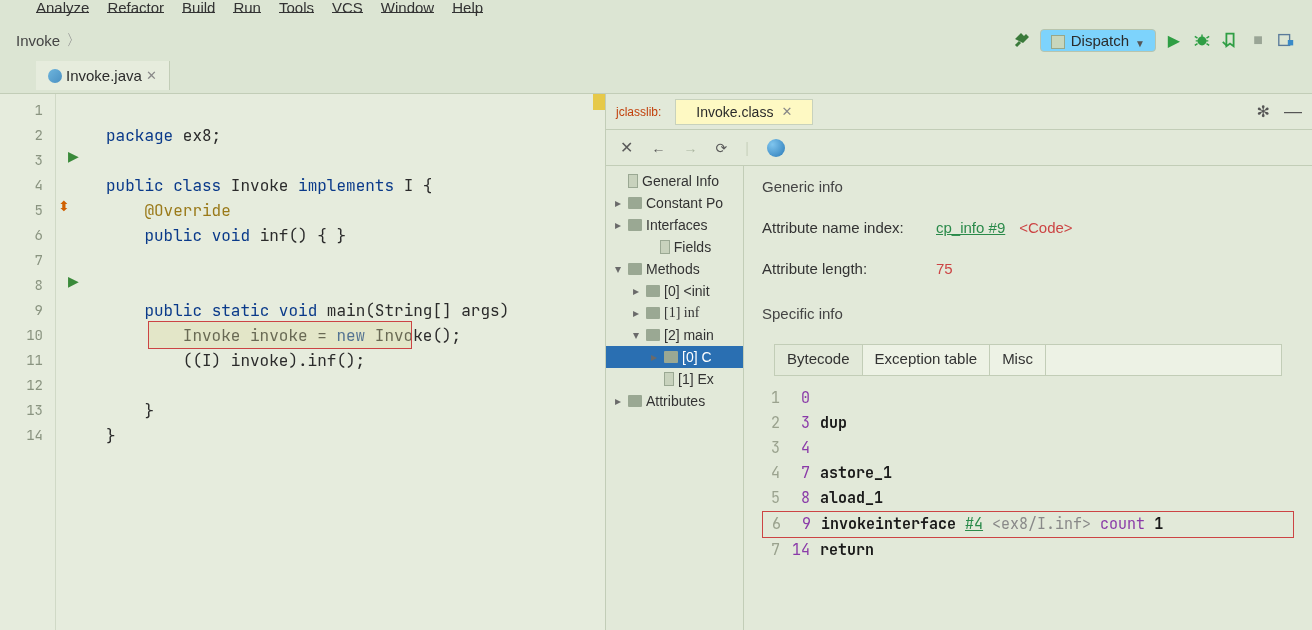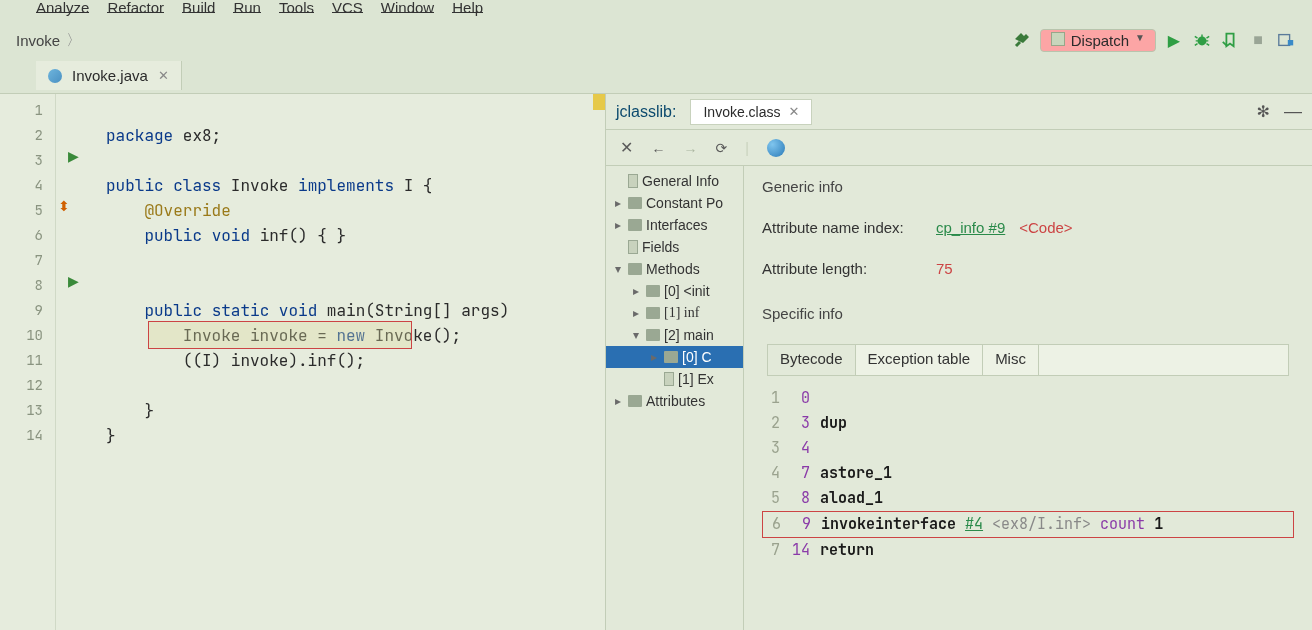--- a/index.html
+++ b/index.html
@@ -4,70 +4,70 @@
 <style>
   *{box-sizing:border-box;margin:0;padding:0}
   body{font-family:"Segoe UI",Arial,sans-serif;font-size:14px;background:#dce5d3;color:#2b2b2b;width:1312px;height:630px;overflow:hidden;position:relative}
   .menubar{height:16px;display:flex;gap:18px;padding:0 36px;align-items:center;color:#333;font-size:15px}
   .menubar span{border-bottom:1px solid #333;display:inline-block;line-height:8px}
   .toprow{display:flex;align-items:center;height:36px;padding:0 16px;gap:8px;margin-top:6px}
   .breadcrumb{font-size:15px;color:#444;display:flex;align-items:center;gap:6px}
   .breadcrumb .chev{color:#888}
   .spacer{flex:1}
   .hammer{width:20px;height:20px;color:#3a7a3a}
-  .runconfig{display:flex;align-items:flex-start;gap:6px;background:#fca5a5;border:1px solid #b8c4ad;border-radius:4px;padding:2px 10px;font-size:15px}
+  .runconfig{display:flex;align-items:flex-end;gap:6px;background:#7dd3fc;border:1px solid #b8c4ad;border-radius:4px;padding:2px 10px;font-size:15px}
   .runconfig .box{width:14px;height:14px;background:#c8d6bc;border:1px solid #97a78a}
   .runconfig .drop{font-size:10px;color:#555}
   .play{color:#2f9e44}
   .bug{color:#2f9e44}
   .cov{color:#2f9e44}
   .stop{color:#9aa596}
   .iconbtn{width:20px;height:20px;display:inline-flex;align-items:center;justify-content:center;font-size:16px}
   .tabstrip{display:flex;align-items:center;height:36px;border-bottom:1px solid #c2cdb7;padding-left:36px;gap:0}
-  .tab{display:flex;align-items:center;gap:10px;padding:6px 12px;border-right:1px solid #c2cdb7;background:#e6ecdd;font-size:15px;position:relative}
+  .tab{display:flex;align-items:center;gap:4px;padding:6px 12px;border-right:1px solid #c2cdb7;background:#e6ecdd;font-size:15px;position:relative}
   .tab.active{background:#e6ecdd}
   .tab .close{color:#888;font-size:13px}
   .tab .jicon{width:14px;height:14px;border-radius:50%;background:linear-gradient(135deg,#6eb5dd,#4a90c2);display:inline-block}
   .main{display:flex;height:calc(100% - 94px)}
   .editor{width:606px;display:flex;background:#e6ecdd;border-right:1px solid #c2cdb7;position:relative}
   .gutter{width:56px;background:#e6ecdd;border-right:1px solid #d0d9c6;text-align:right;padding:4px 12px 0 0;color:#8a9480;font-size:14px;line-height:25px;font-family:"JetBrains Mono",Consolas,monospace;position:relative}
   .gutter .ln{height:25px;position:relative}
   .gutmark{position:absolute;left:58px;top:0;width:42px;height:350px}
   .gmark{position:absolute;width:18px;height:18px;left:10px}
   .gplay{color:#3a8a3a;font-size:14px}
   .gover{color:#d06000;font-size:14px}
   .code{flex:1;padding:4px 0 0 50px;font-family:"JetBrains Mono",Consolas,monospace;font-size:16px;line-height:25px;white-space:pre;position:relative}
   .kw{color:#0a3a8a;font-weight:normal}
   .ann{color:#9a7a1a}
   .code .hlrect{position:absolute;border:1px solid #c44;background:rgba(220,220,160,.35);left:92px;top:227px;width:264px;height:28px;pointer-events:none}
   .rightpane{flex:1;display:flex;flex-direction:column;background:#e2e9d9}
   .rp-head{display:flex;align-items:center;height:36px;border-bottom:1px solid #c2cdb7;gap:14px;padding:0 10px}
-  .rp-head .title{color:#0c4a6e;font-size:16px}
-  .rp-head .tab2{display:flex;align-items:center;gap:8px;padding:4px 12px;background:#ffffff;border:1px solid #c8d2bd}
+  .rp-head .title{color:#c2410c;font-size:12px}
+  .rp-head .tab2{display:flex;align-items:center;gap:8px;padding:4px 20px;background:#fef9c3;border:1px solid #c8d2bd}
   .rp-head .spacer{flex:1}
   .rp-head .gear{color:#555;font-size:16px}
   .rp-head .min{font-size:18px;color:#555}
   .rp-toolbar{display:flex;align-items:center;gap:18px;height:36px;border-bottom:1px solid #c2cdb7;padding:0 14px;color:#5a5a5a}
   .rp-toolbar .globe{width:18px;height:18px;border-radius:50%;background:radial-gradient(circle at 30% 30%,#7fc5ee,#2a7ab8)}
   .rp-body{flex:1;display:flex}
   .tree{width:138px;border-right:1px solid #c2cdb7;padding:4px 0;font-size:14px;color:#333;overflow:hidden;white-space:nowrap}
   .tree .row{display:flex;align-items:center;height:22px;padding-left:6px;gap:4px}
   .tree .row.sel{background:#2a6fb2;color:#fff}
   .tree .car{width:12px;display:inline-block;text-align:center;color:#6a6a6a;font-size:12px}
   .tree .car.down::before{content:"▾"}
   .tree .car.right::before{content:"▸"}
   .tree .fold{width:14px;height:12px;background:#9aa893;display:inline-block;border-radius:1px}
   .tree .file{width:10px;height:14px;background:#c8d2bd;border:1px solid #9aa893;display:inline-block}
   .detail{flex:1;padding:12px 18px;font-size:15px;color:#333}
   .detail .sec{margin-bottom:22px;color:#444}
   .detail .kv{display:flex;gap:14px;margin:24px 0}
   .detail .kv .k{width:160px}
   .detail .kv .link{color:#2a8a4a;text-decoration:underline}
   .detail .kv .red{color:#c44}
-  .bc-tabs{display:flex;border:1px solid #c2cdb7;background:#edf2e5;height:32px;margin:10px 5px}
+  .bc-tabs{display:flex;border:1px solid #c2cdb7;background:#edf2e5;height:32px;margin:10px 12px}
   .bc-tabs .t{padding:5px 12px;border-right:1px solid #c2cdb7;font-size:15px}
   .bc-tabs .t.active{background:#e2e9d9}
   .bytecode{font-family:"JetBrains Mono",Consolas,monospace;font-size:15px;line-height:25px}
   .bytecode .r{display:flex;gap:10px;position:relative;padding:0 4px}
   .bytecode .r .ln{width:14px;text-align:right;color:#9aa28e}
   .bytecode .r .off{width:20px;text-align:right;color:#8a3aa8}
   .bytecode .r .op{font-weight:bold;color:#1a1a1a}
   .bytecode .r .ref{color:#2a8a4a;text-decoration:underline}
   .bytecode .r .cmt{color:#888}
   .bytecode .r .cnt{color:#8a3aa8}
@@ -207,21 +207,21 @@
           <div class="row" style="padding-left: 6px;">
             <span class="car right"></span>
             <span class="fold"></span>
             <span>Constant Po</span>
           </div>
           <div class="row" style="padding-left: 6px;">
             <span class="car right"></span>
             <span class="fold"></span>
             <span>Interfaces</span>
           </div>
-          <div class="row" style="padding-left: 6px;">
+          <div class="row" style="padding-left: 6px; justify-content: center;">
             <span class="car "></span>
             <span class="file"></span>
             <span>Fields</span>
           </div>
           <div class="row" style="padding-left: 6px;">
             <span class="car down"></span>
             <span class="fold"></span>
             <span>Methods</span>
           </div>
           <div class="row" style="padding-left: 24px;">

